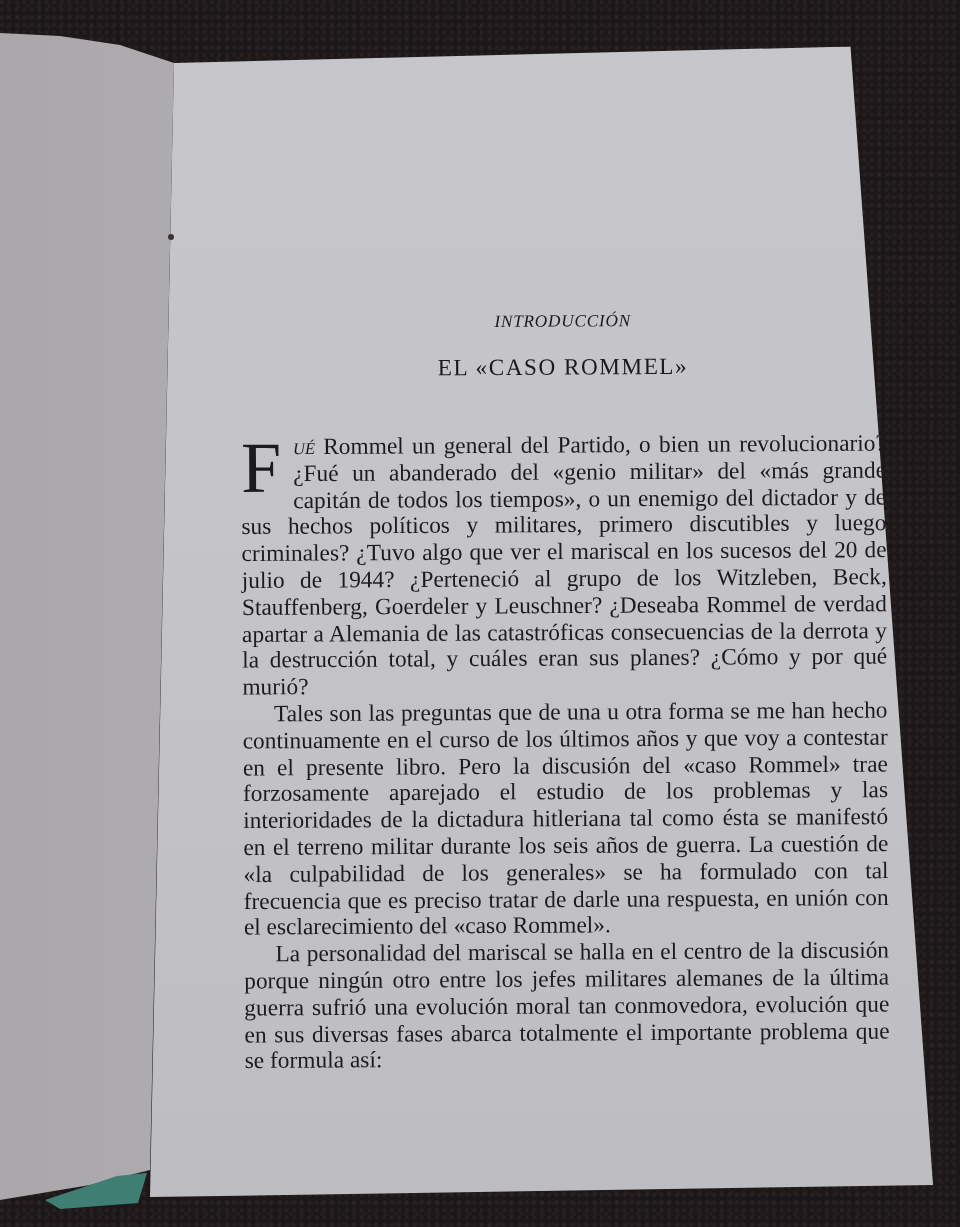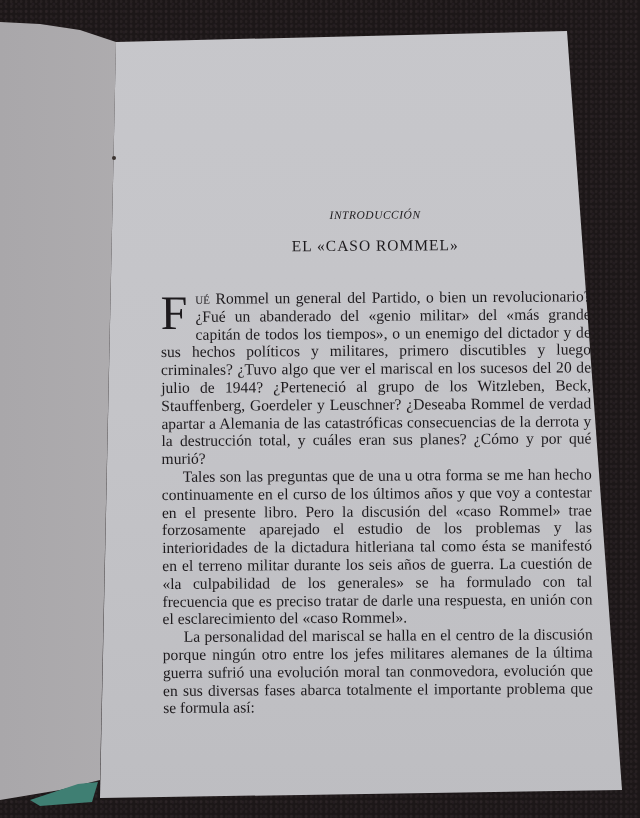--- a/index.html
+++ b/index.html
@@ -103,20 +103,21 @@
     .drop-cap {
       float: left;
       font-size: 48px;
       line-height: 38px;
       margin: 2px 8px 0 0;
       height: 36px;
       padding-top: 2px;
     }
     .first-word {
       font-variant: small-caps;
+      font-style: italic;
     }
   </style>
 </head>
 <body>
 
 <div class="left-page"></div>
 <div class="cover-corner"></div>
 <div class="right-page"></div>
 <div class="spine-shadow"></div>
 <div class="binding-mark"></div>

